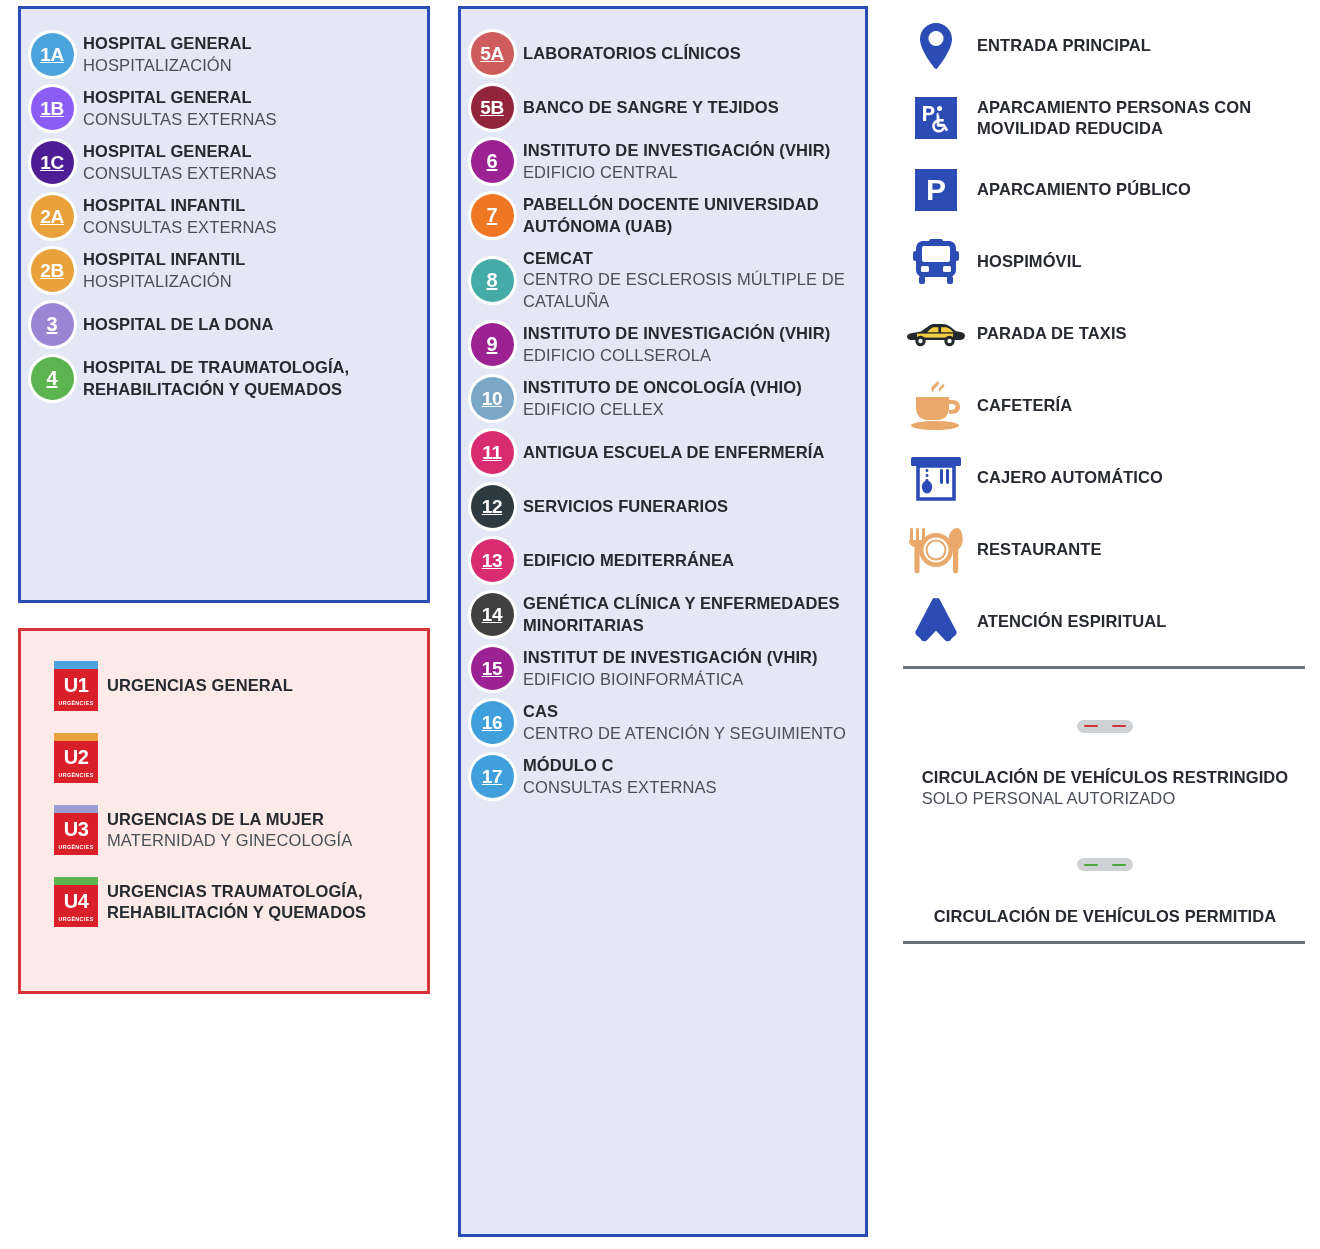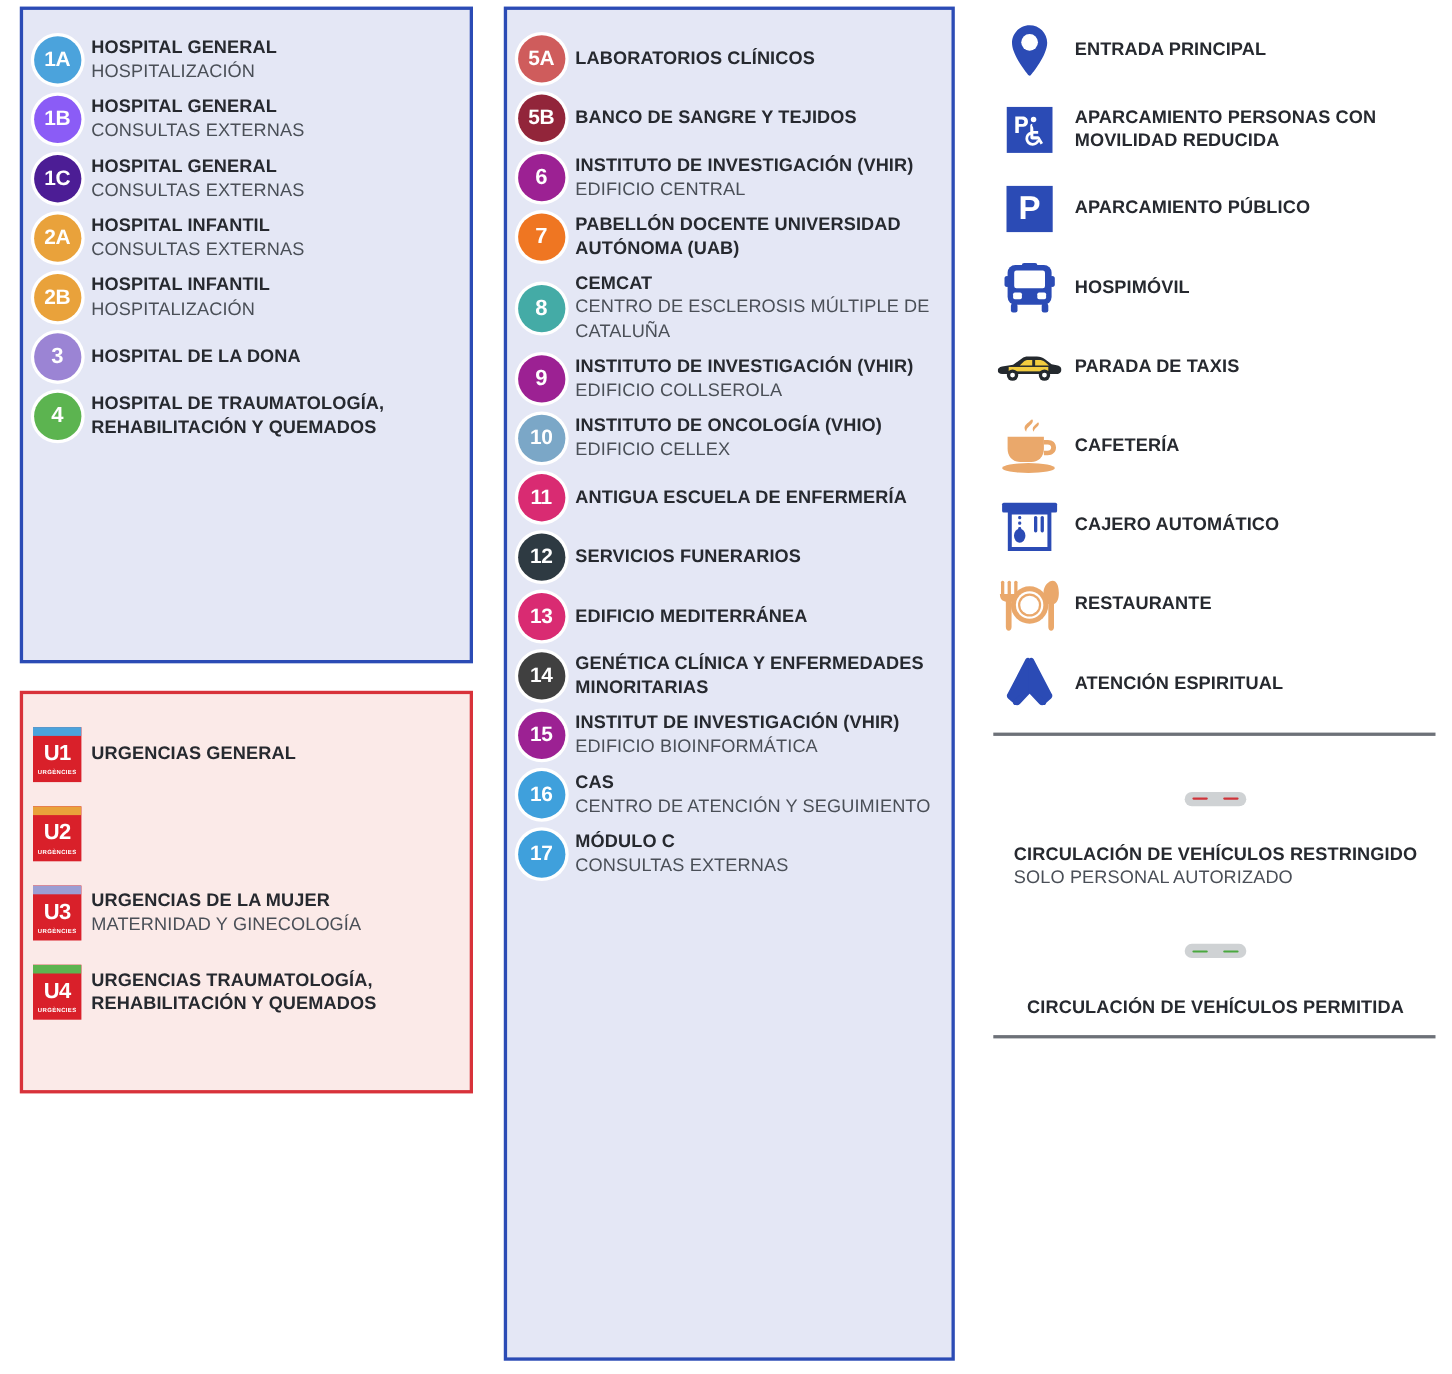--- a/index.html
+++ b/index.html
@@ -41,20 +41,21 @@
     letter-spacing: .1px; color: #4a4f57;
   }
 
   
   .circ {
     width: 43px; height: 43px; border-radius: 50%;
     display: flex; align-items: center; justify-content: center;
     color: #ffffff; font-weight: bold; font-size: 20px;
     letter-spacing: -0.3px;
     box-shadow: 0 0 0 3px #ffffff;
+    text-decoration: underline;
   }
   .circ.sm { font-size: 19px; }
 
   
   .ubadge {
     width: 44px; height: 50px; background: #d9202a;
     display: flex; flex-direction: column; align-items: center;
     justify-content: flex-start; overflow: hidden;
   }
   .ubadge .stripe { width: 100%; height: 8px; }
@@ -68,21 +69,21 @@
   }
 
   
   .blist { padding: 24px 0 0 0; }
   .blist .row { margin-bottom: 11px; }
 
   .mlist { padding: 23px 0 0 0; }
   .mlist .row { margin-bottom: 11px; }
 
   .ulist { padding: 30px 0 0 0; }
-  .ulist .row { margin-bottom: 22px; }
+  .ulist .row { margin-bottom: 22px; padding-left: 24px; }
 
   
   .rlist { padding: 12px 0 0 0; }
   .rrow { display: flex; align-items: center; margin-bottom: 16px; min-height: 56px; }
   .ricon { width: 82px; flex: 0 0 82px; display: flex; align-items: center; justify-content: center; }
   .rtext { flex: 1 1 auto; }
   .hr { height: 3px; background: #6d7178; margin: 14px 10px 16px 8px; }
   .rrow2 { display: flex; align-items: center; margin-bottom: 14px; flex-direction: column; }
   .ricon2 { width: 82px; flex: 0 0 82px; display: flex; align-items: center; justify-content: center; }
 

